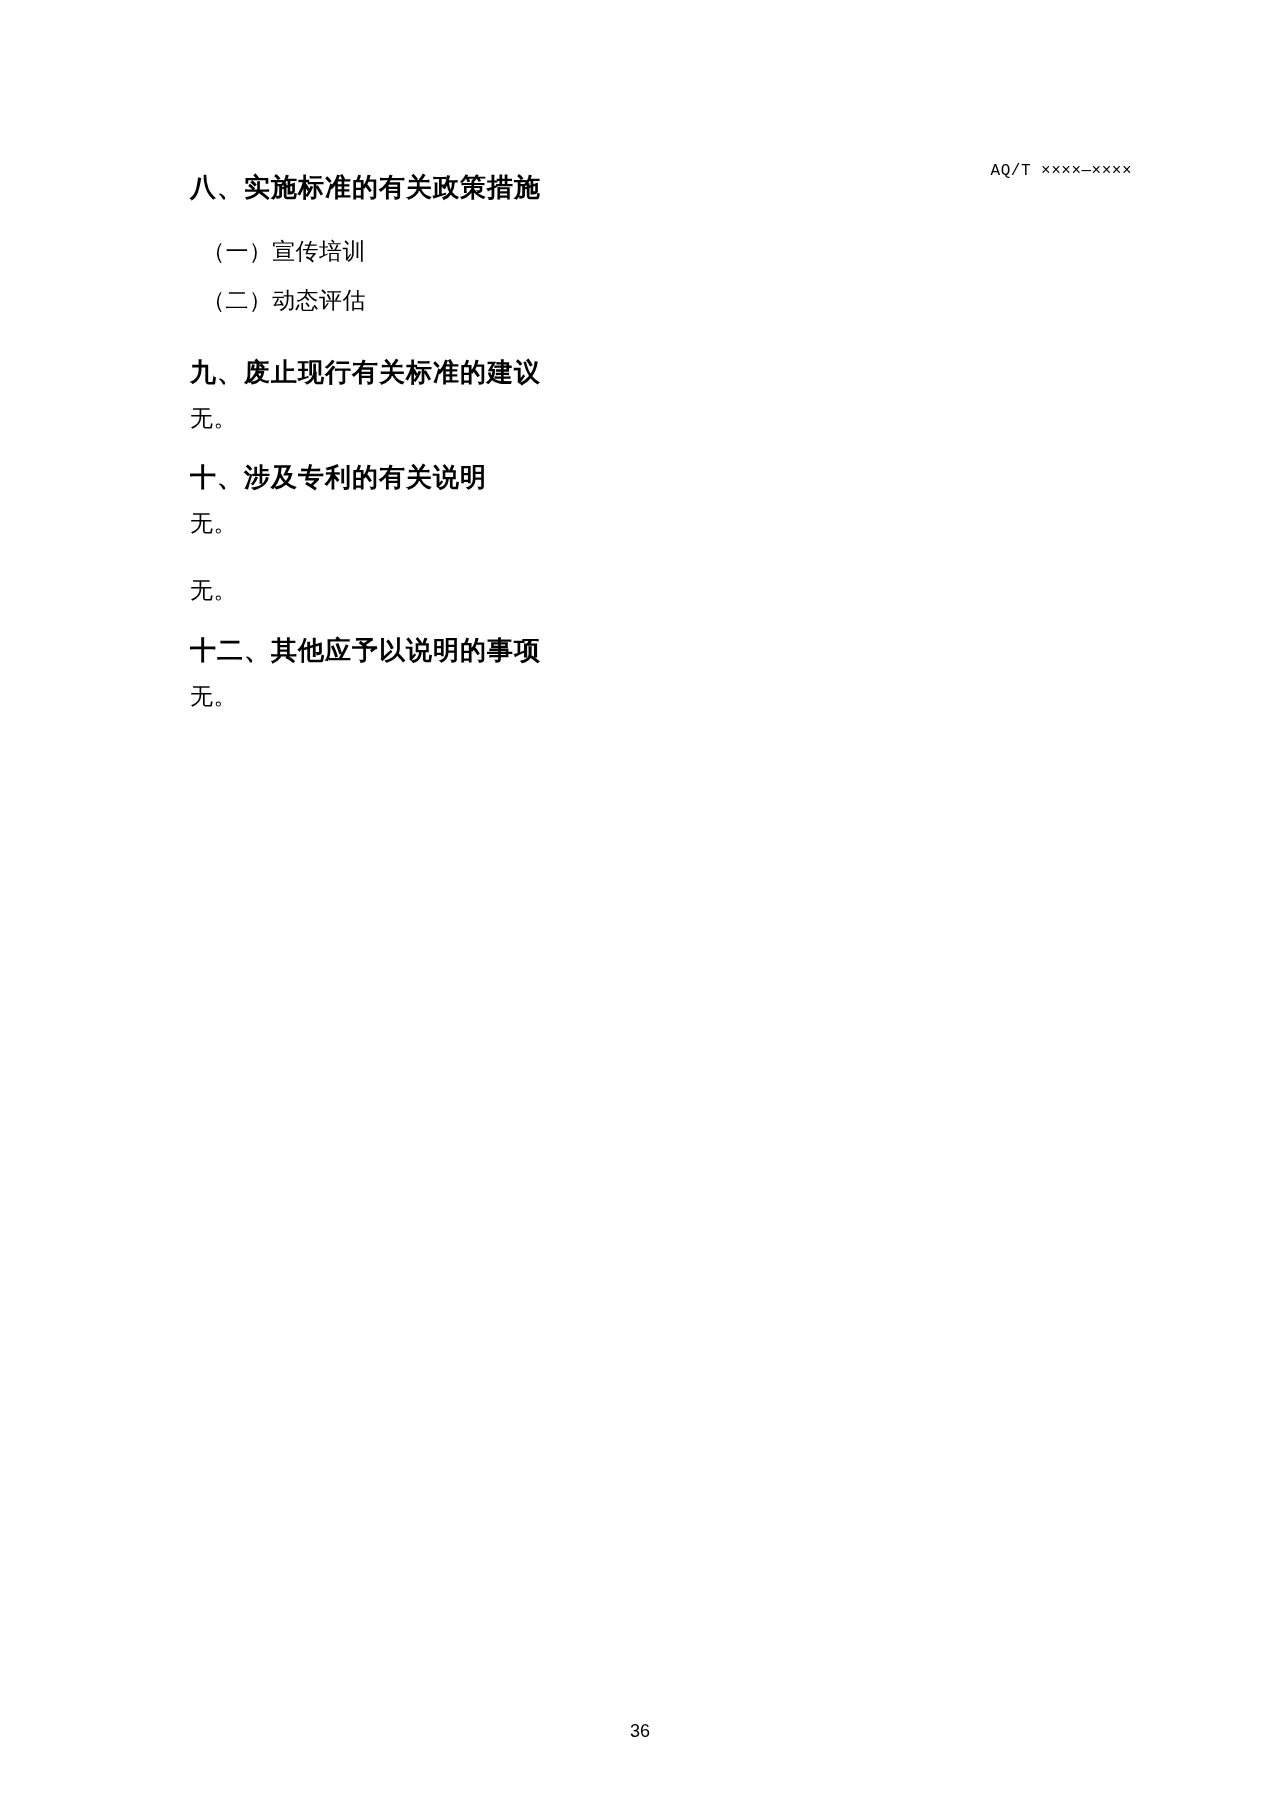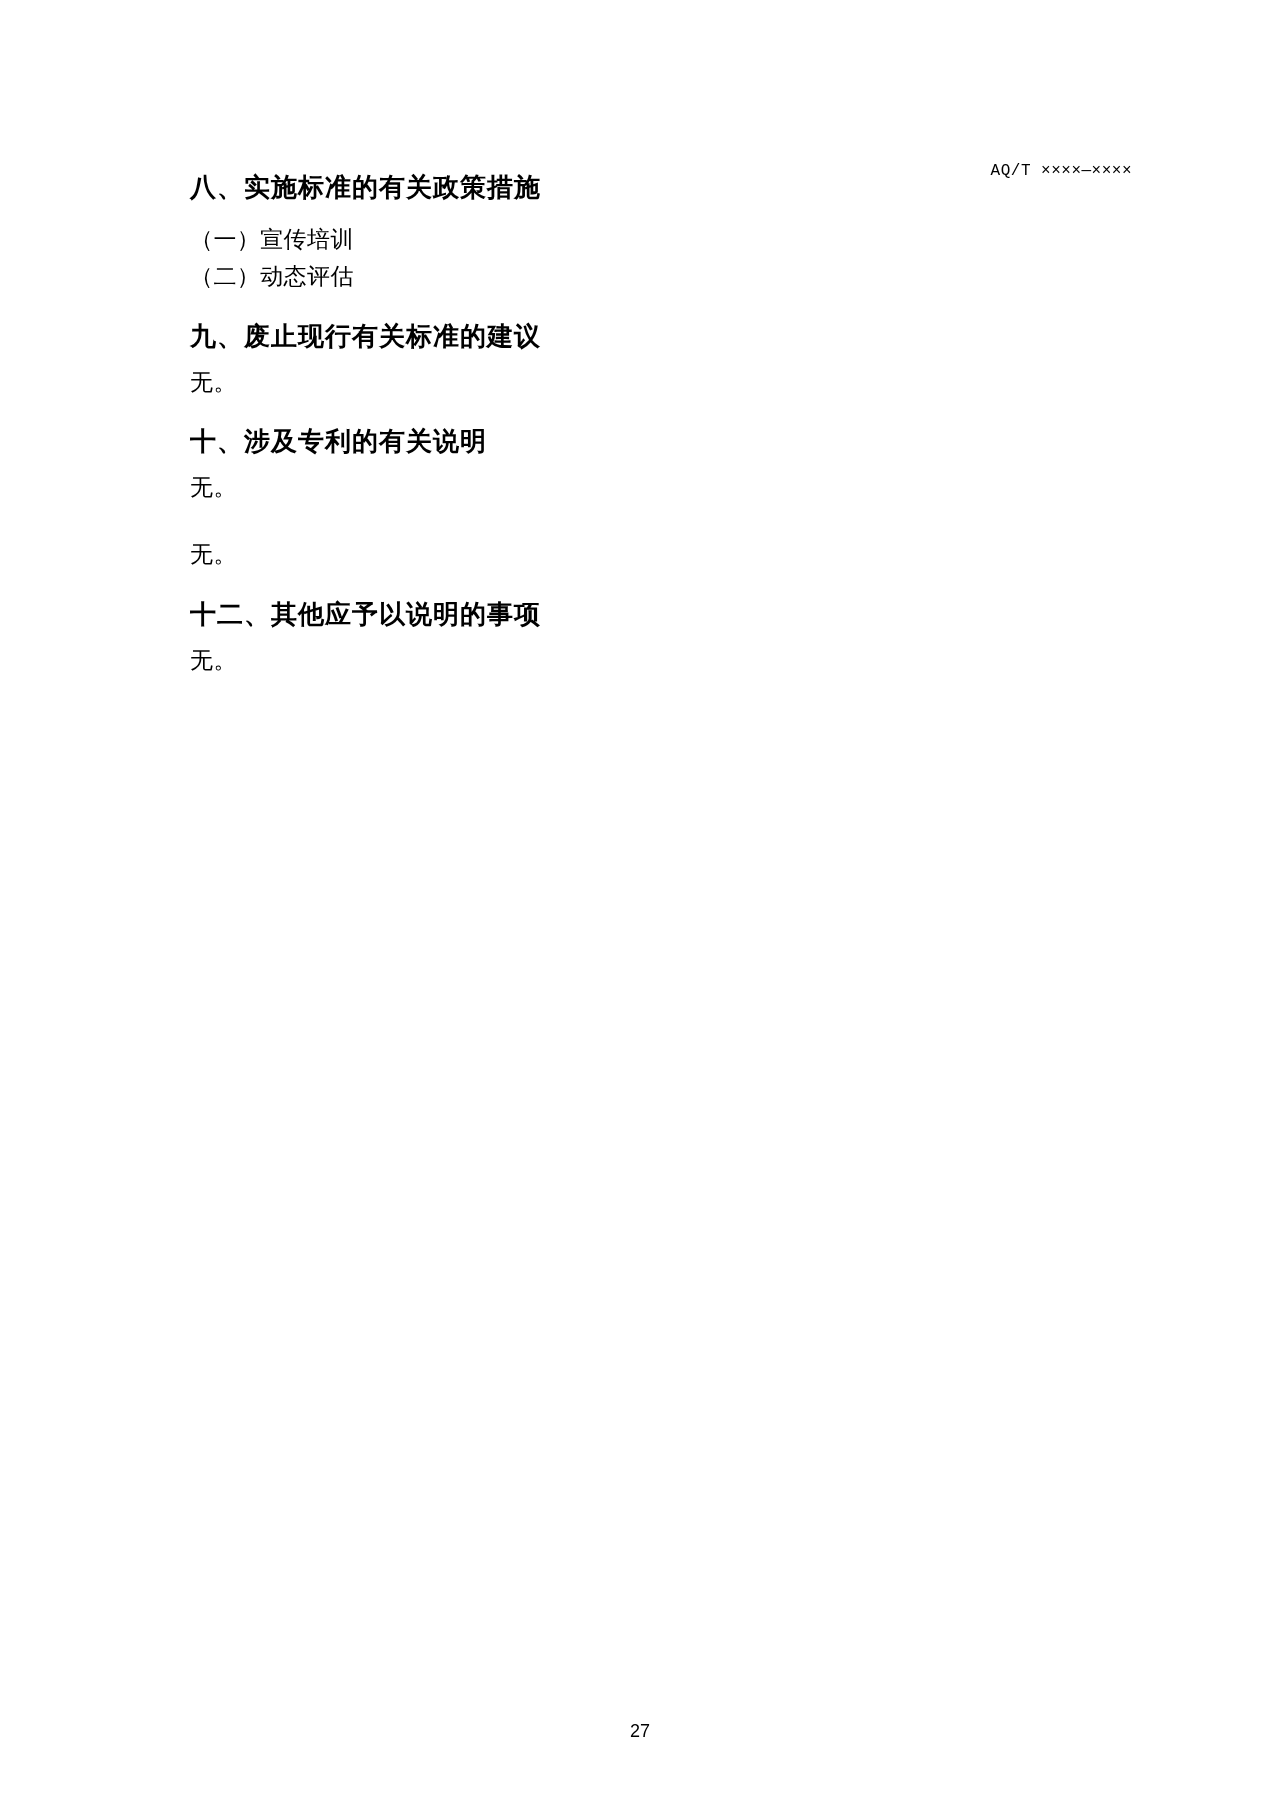--- a/index.html
+++ b/index.html
@@ -48,21 +48,21 @@
     color: #000;
   }
 
   .spacer-sm { height: 14px; }
   .spacer-xs { height: 8px; }
   .spacer-md { height: 22px; }
 
   p.sub-heading {
     font-size: 23px;
     line-height: 1.6;
-    margin: 0;
+    margin: 12px;
     padding: 0 0 0 42px;
     letter-spacing: 0.4px;
   }
 
   p.body-text {
     font-size: 23px;
     line-height: 1.75;
     margin: 0;
     padding: 0;
     text-indent: 48px;
@@ -118,15 +118,15 @@
     <div class="spacer-xs"></div>
     <p class="short-text">无。</p>
 
     <div class="spacer-md"></div>
     <h2 class="section-heading">十二、其他应予以说明的事项</h2>
     <div class="spacer-xs"></div>
     <p class="short-text">无。</p>
 
   </div>
 
-  <div class="page-number">27</div>
+  <div class="page-number">36</div>
 
 </div>
 
 </body></html>

